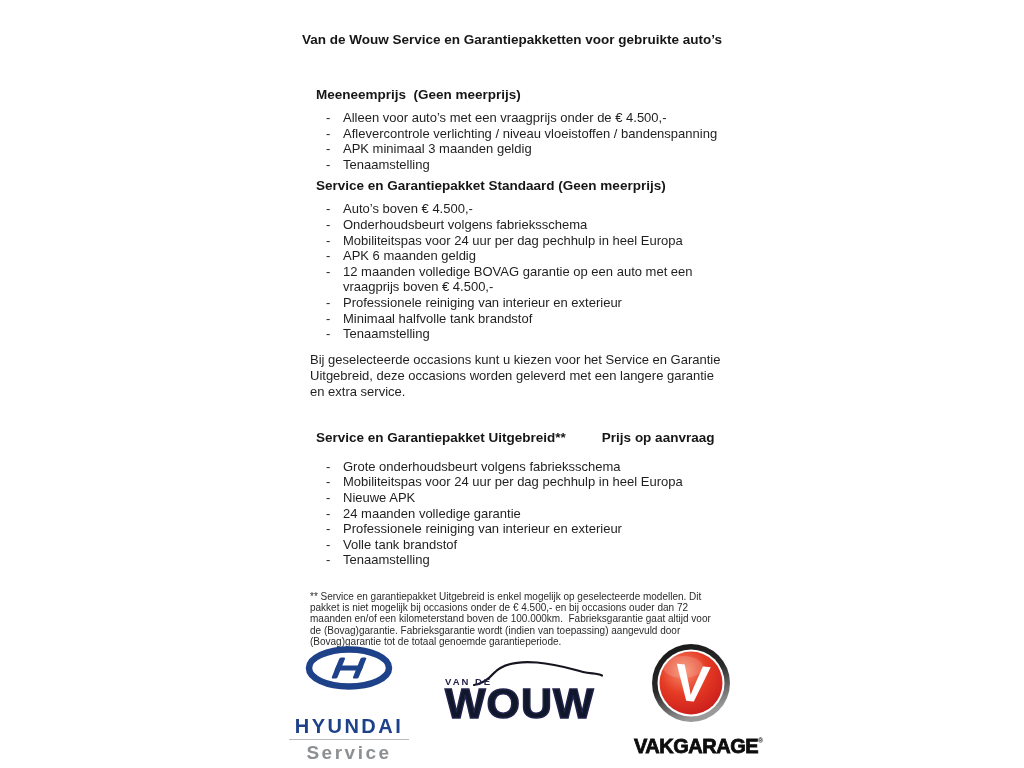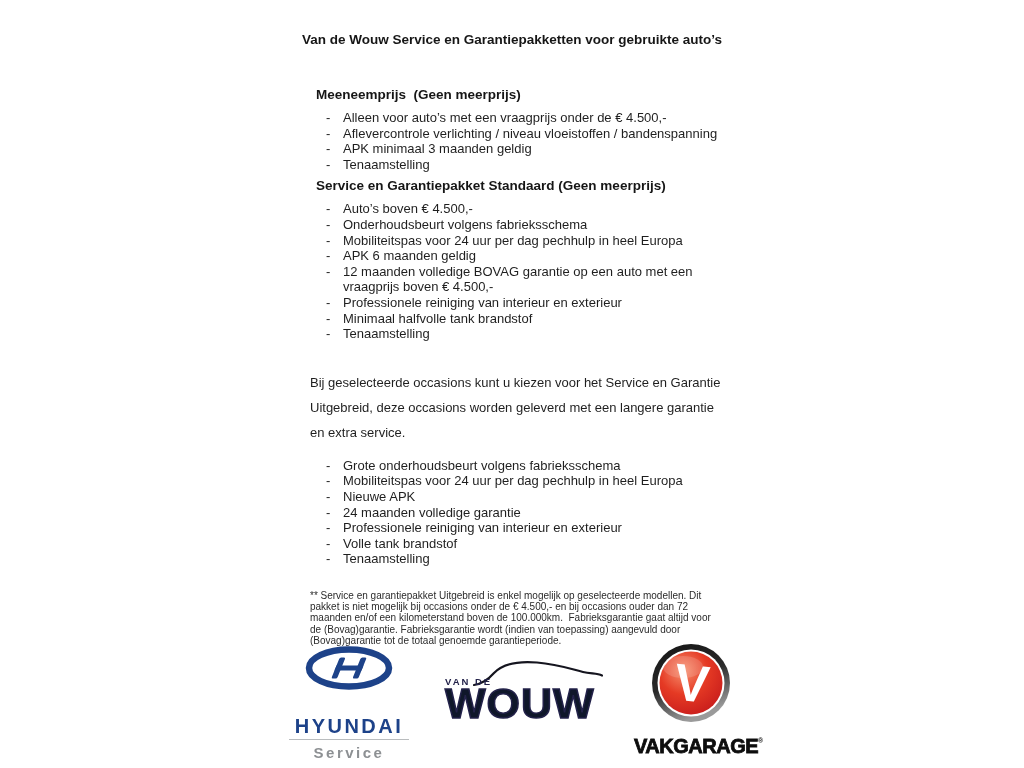--- a/index.html
+++ b/index.html
@@ -25,41 +25,41 @@
   ul.dash-list { list-style:none; margin:8px 0 0 0; padding:0 0 0 16px; }
   ul.dash-list li {
     display:flex; font-size:13px; line-height:15.6px; color:#1f1f1f;
   }
   ul.dash-list .marker { width:17px; flex:none; }
   ul.dash-list .item-text { flex:1; }
 
   .gap-24 { margin-top:24px; }
 
   .intro-par {
-    margin-top:28px; font-size:13px; line-height:25px; width:412px;
+    margin-top:10px; font-size:13px; line-height:16px; width:412px;
     white-space:pre-wrap;
   }
 
   .footnote {
     margin-top:23px; font-size:10px; line-height:11.3px; width:412px;
     color:#2b2b2b; white-space:pre-wrap;
   }
 
   
   .logo { position:absolute; }
 
   
   .logo-hyundai { left:288px; top:646px; width:122px; text-align:center; }
   .hyundai-wordmark {
     margin-top:22px; font-size:20px; font-weight:bold; letter-spacing:2.5px;
     color:#1d4289; line-height:20px; white-space:nowrap;
   }
   .hyundai-divider { border-top:1.5px solid #b9bcbe; margin:3px 1px 1px 1px; }
   .hyundai-service {
-    font-size:15px; font-weight:bold; letter-spacing:2.5px; color:#8d9093;
+    font-size:19px; font-weight:bold; letter-spacing:2.5px; color:#8d9093;
     line-height:23px;
   }
 
   
   .logo-wouw { left:445px; top:660px; width:162px; height:78px; }
   .wouw-swoosh { position:absolute; left:28px; top:0; }
   .wouw-top {
     position:absolute; left:0; top:16px; font-size:9.5px; font-weight:bold;
     letter-spacing:2px; color:#23224a; white-space:nowrap;
   }
@@ -150,20 +150,24 @@
         </li>
 
         <li>
           <span class="marker">-</span>
           <span class="item-text">Tenaamstelling</span>
         </li>
       </ul>
 
     <p class="intro-par">Bij geselecteerde occasions kunt u kiezen voor het Service en Garantie Uitgebreid, deze occasions worden geleverd met een langere garantie en extra service.</p>
 
+    <div class="sec-heading-row gap-24">
+      <h2 class="sec-heading">Service en Garantiepakket Uitgebreid**</h2>
+      <h2 class="sec-heading">Prijs op aanvraag</h2>
+    </div>
     <ul class="dash-list">
 
         <li>
           <span class="marker">-</span>
           <span class="item-text">Grote onderhoudsbeurt volgens fabrieksschema</span>
         </li>
 
         <li>
           <span class="marker">-</span>
           <span class="item-text">Mobiliteitspas voor 24 uur per dag pechhulp in heel Europa</span>

